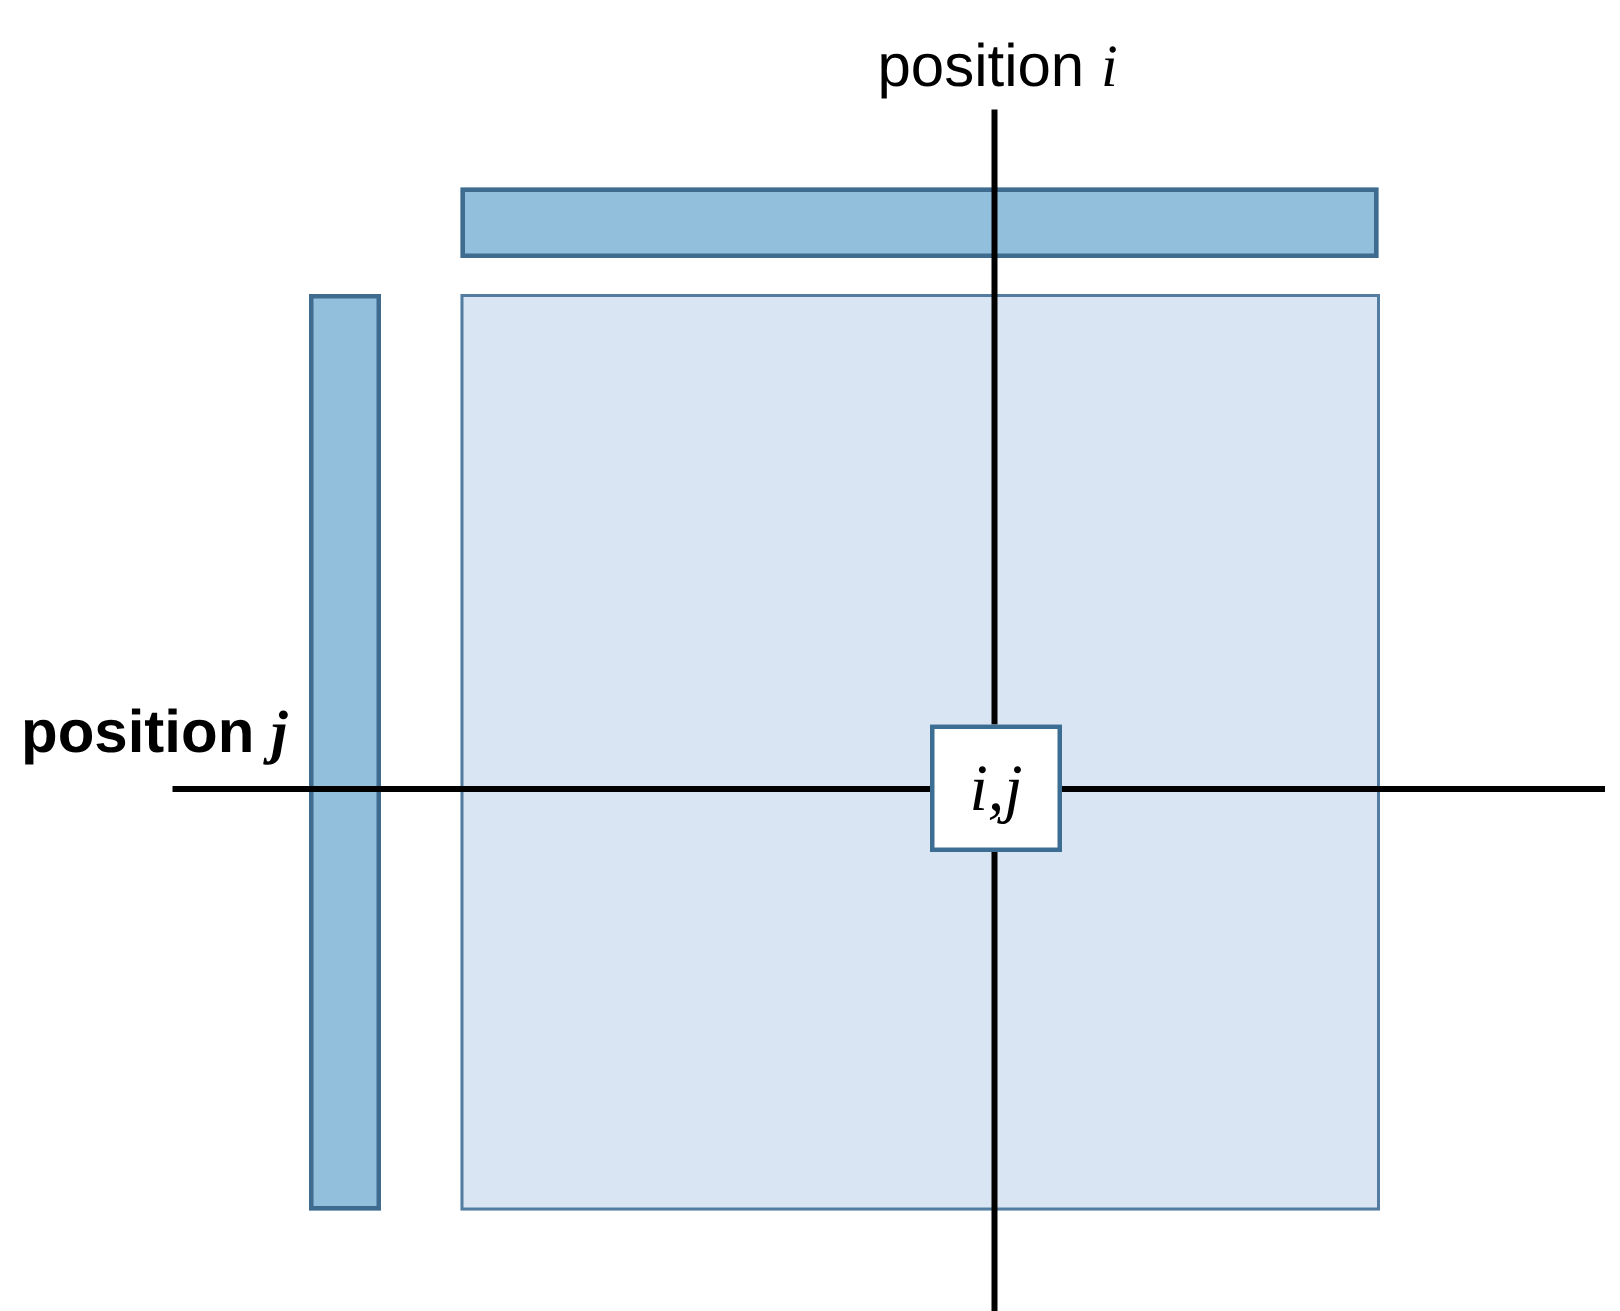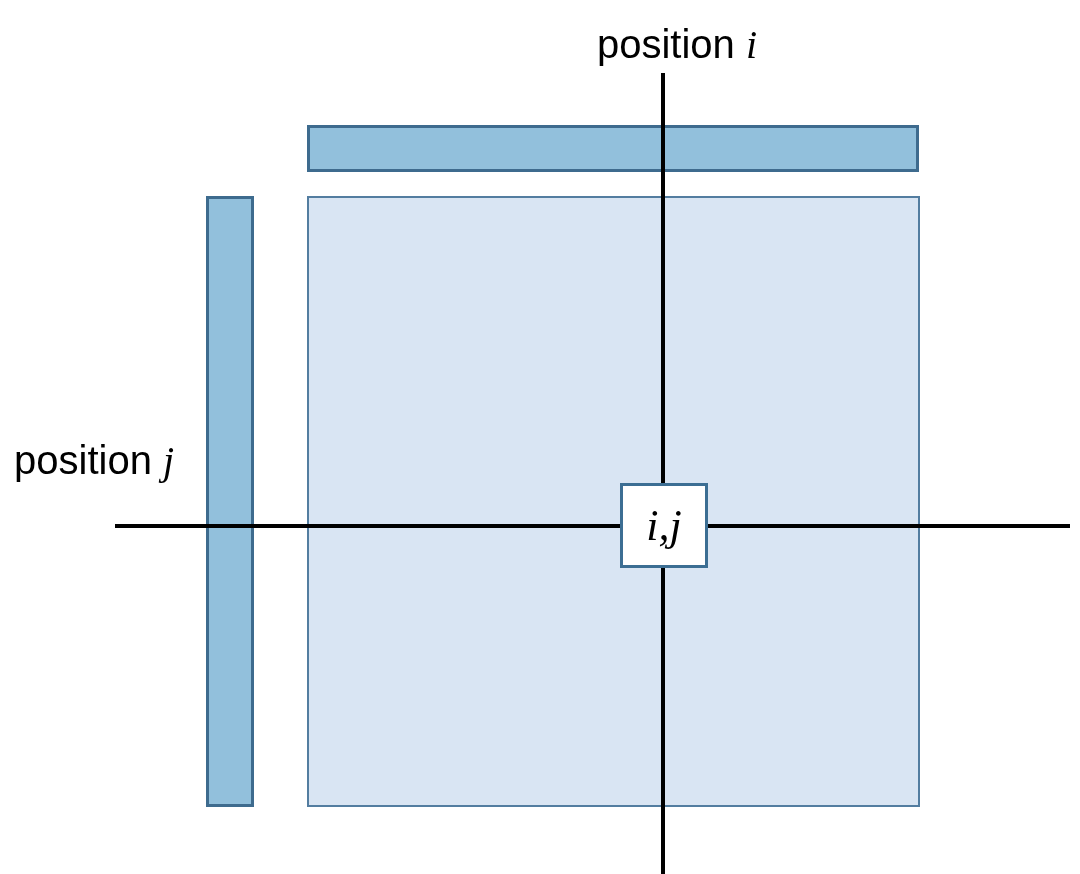--- a/index.html
+++ b/index.html
@@ -59,24 +59,23 @@
   
   .axis-label {
     z-index: 4;
     font-size: 40px;
     white-space: nowrap;
     line-height: 1;
   }
   #top-label {
     left: 665px; top: 24px;
     transform: translateX(-50%);
-    margin-left: 12px;
   }
   #left-label {
-    left: 14px; top: 440px;
+    left: 14px; top: 468px; font-weight: bold;
   }
 </style>
 </head>
 <body>
 
 <div id="stage" style="--bar-fill: #92c0dc; --bar-border: #3e6b8e; --matrix-fill: #d9e5f3; --matrix-border: #537da0; --cell-border: #3c6e93; --line-color: #000000;">
 
   <div id="row-bar" class="abs bar"></div>
 
   <div id="col-bar" class="abs bar"></div>

